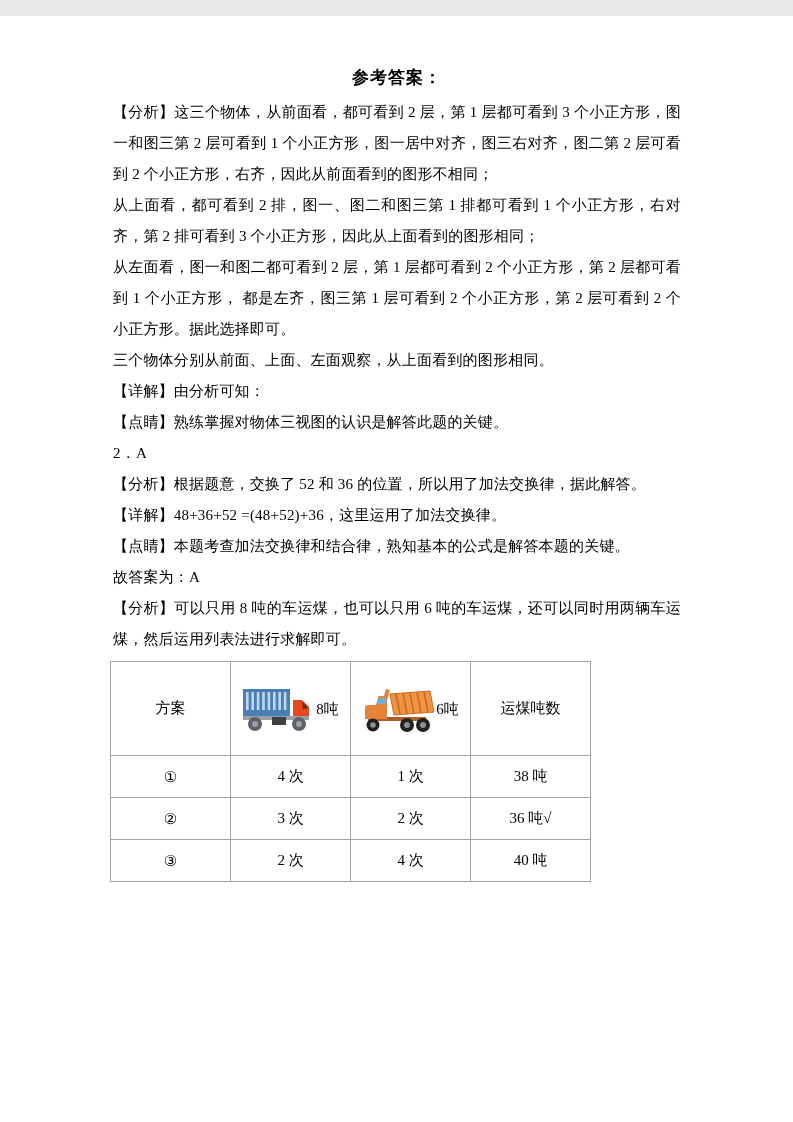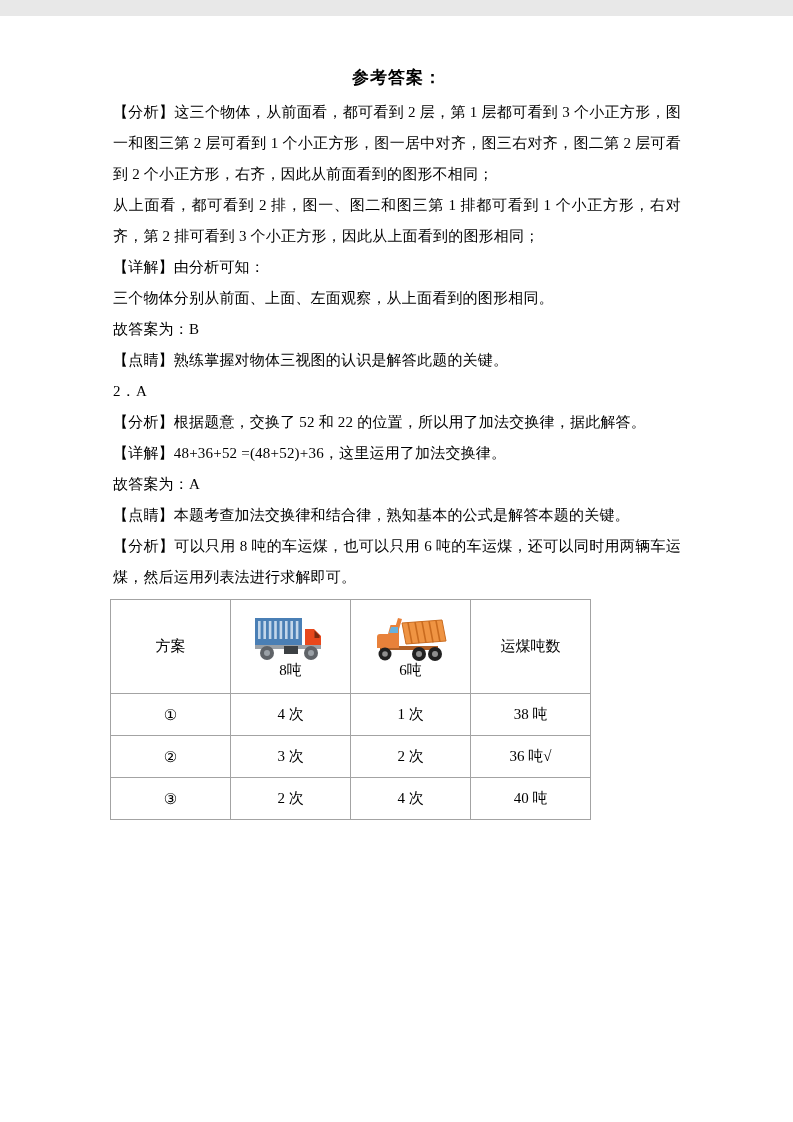--- a/index.html
+++ b/index.html
@@ -37,42 +37,42 @@
   table.plans td{
     border:1px solid #a3a3a3;
     text-align:center;
     vertical-align:middle;
     font-size:15px;
     padding:0;
   }
   .col-w{width:120px;}
   tr.hdr-row td{height:93px;}
   tr.data-row td{height:41px;}
-  .truck-wrap{display:flex;flex-direction:column;align-items:center;}
+  .truck-wrap{display:flex;flex-direction:row;align-items:center;justify-content:center;}
   .truck-wrap svg{display:block;}
   .truck-label{font-size:15px;line-height:17px;margin-top:1px;}
 </style>
 </head>
 <body>
 
 <div class="page">
 
   <h1 class="doc-title">参考答案：</h1>
 
   <p class="para">【分析】这三个物体，从前面看，都可看到 2 层，第 1 层都可看到 3 个小正方形，图一和图三第 2 层可看到 1 个小正方形，图一居中对齐，图三右对齐，图二第 2 层可看到 2 个小正方形，右齐，因此从前面看到的图形不相同；</p>
   <p class="para">从上面看，都可看到 2 排，图一、图二和图三第 1 排都可看到 1 个小正方形，右对齐，第 2 排可看到 3 个小正方形，因此从上面看到的图形相同；</p>
+  <p class="para">从左面看，图一和图二都可看到 2 层，第 1 层都可看到 2 个小正方形，第 2 层都可看到 1 个小正方形， 都是左齐，图三第 1 层可看到 2 个小正方形，第 2 层可看到 2 个小正方形。据此选择即可。</p>
+  <p class="para">三个物体分别从前面、上面、左面观察，从上面看到的图形相同。</p>
   <p class="para">【详解】由分析可知：</p>
-  <p class="para">三个物体分别从前面、上面、左面观察，从上面看到的图形相同。</p>
-  <p class="para">故答案为：B</p>
   <p class="para">【点睛】熟练掌握对物体三视图的认识是解答此题的关键。</p>
   <p class="para">2．A</p>
-  <p class="para">【分析】根据题意，交换了 52 和 22 的位置，所以用了加法交换律，据此解答。</p>
+  <p class="para">【分析】根据题意，交换了 52 和 36 的位置，所以用了加法交换律，据此解答。</p>
   <p class="para">【详解】48+36+52 =(48+52)+36，这里运用了加法交换律。</p>
+  <p class="para">【点睛】本题考查加法交换律和结合律，熟知基本的公式是解答本题的关键。</p>
   <p class="para">故答案为：A</p>
-  <p class="para">【点睛】本题考查加法交换律和结合律，熟知基本的公式是解答本题的关键。</p>
   <p class="para">【分析】可以只用 8 吨的车运煤，也可以只用 6 吨的车运煤，还可以同时用两辆车运煤，然后运用列表法进行求解即可。</p>
 
   <table class="plans">
     <colgroup>
       <col class="col-w">
         <col class="col-w">
         <col class="col-w">
         <col class="col-w">
     </colgroup>
     <tbody>

